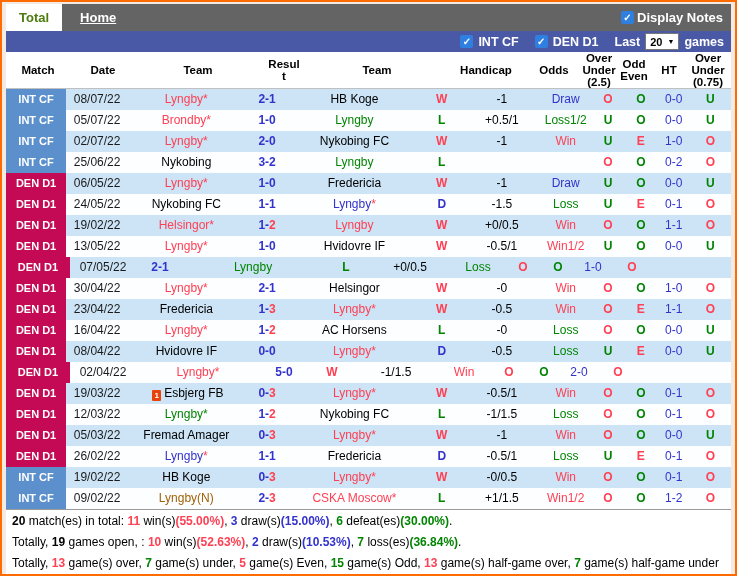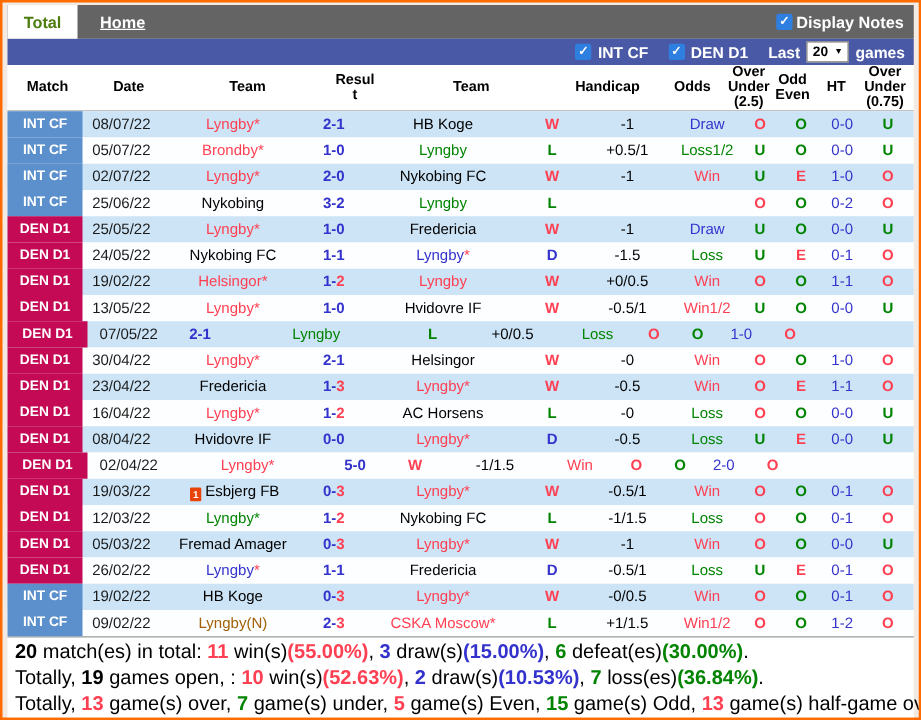--- a/index.html
+++ b/index.html
@@ -61,21 +61,21 @@
   .badge{ color:#fff; font-weight:bold; font-size:11px; }
   .date{ color:#1a1a1a; }
   .bold{ font-weight:bold; }
   .card{
     display:inline-block; width:9px; height:11px; background:#e8430a; color:#fff;
     font-size:8px; line-height:11px; text-align:center; font-weight:bold;
     border-radius:1px; vertical-align:-1px; margin:0 3px;
   }
   
   .footer{
-    background:#fff; border-top:1px solid #9a9a9a; font-size:16px;
+    background:#fff; border-top:1px solid #9a9a9a; font-size:12px;
     color:#000; padding:1px 6px 0 6px;
   }
   .fline{ line-height:21px; white-space:nowrap; }
 </style>
 </head>
 <body>
 
 <div class="page">
 
   <div class="tabbar">
@@ -171,21 +171,21 @@
           <div class="c3 bold" style="color: rgb(2, 132, 2); width: 48px;">L</div>
           <div class="c5"></div>
           <div class="c6" style="color: rgb(0, 0, 0);"></div>
           <div class="c7 bold" style="color: rgb(255, 64, 83);">O</div>
           <div class="c8 bold" style="color: rgb(2, 132, 2);">O</div>
           <div class="c9" style="color: rgb(51, 50, 204);">0-2</div>
           <div class="c10 bold" style="color: rgb(255, 64, 83);">O</div>
         </div>
         <div class="tr odd">
           <div class="c0 badge" style="background: rgb(196, 10, 85);">DEN D1</div>
-          <div class="c1 date">25/05/22</div>
+          <div class="c1 date">06/05/22</div>
           <div class="c2"><span style="color: rgb(255, 64, 83);">Lyngby</span><span style="color: rgb(255, 64, 83);">*</span></div>
           <div class="c3 bold"><span style="color: rgb(51, 50, 204);">1</span><span style="color: rgb(51, 50, 204);">-</span><span style="color: rgb(51, 50, 204);">0</span></div>
           <div class="c4"><span style="color: rgb(0, 0, 0);">Fredericia</span></div>
           <div class="c3 bold" style="color: rgb(255, 64, 83); width: 48px;">W</div>
           <div class="c5">-1</div>
           <div class="c6" style="color: rgb(51, 50, 204);">Draw</div>
           <div class="c7 bold" style="color: rgb(2, 132, 2);">U</div>
           <div class="c8 bold" style="color: rgb(2, 132, 2);">O</div>
           <div class="c9" style="color: rgb(51, 50, 204);">0-0</div>
           <div class="c10 bold" style="color: rgb(2, 132, 2);">U</div>

